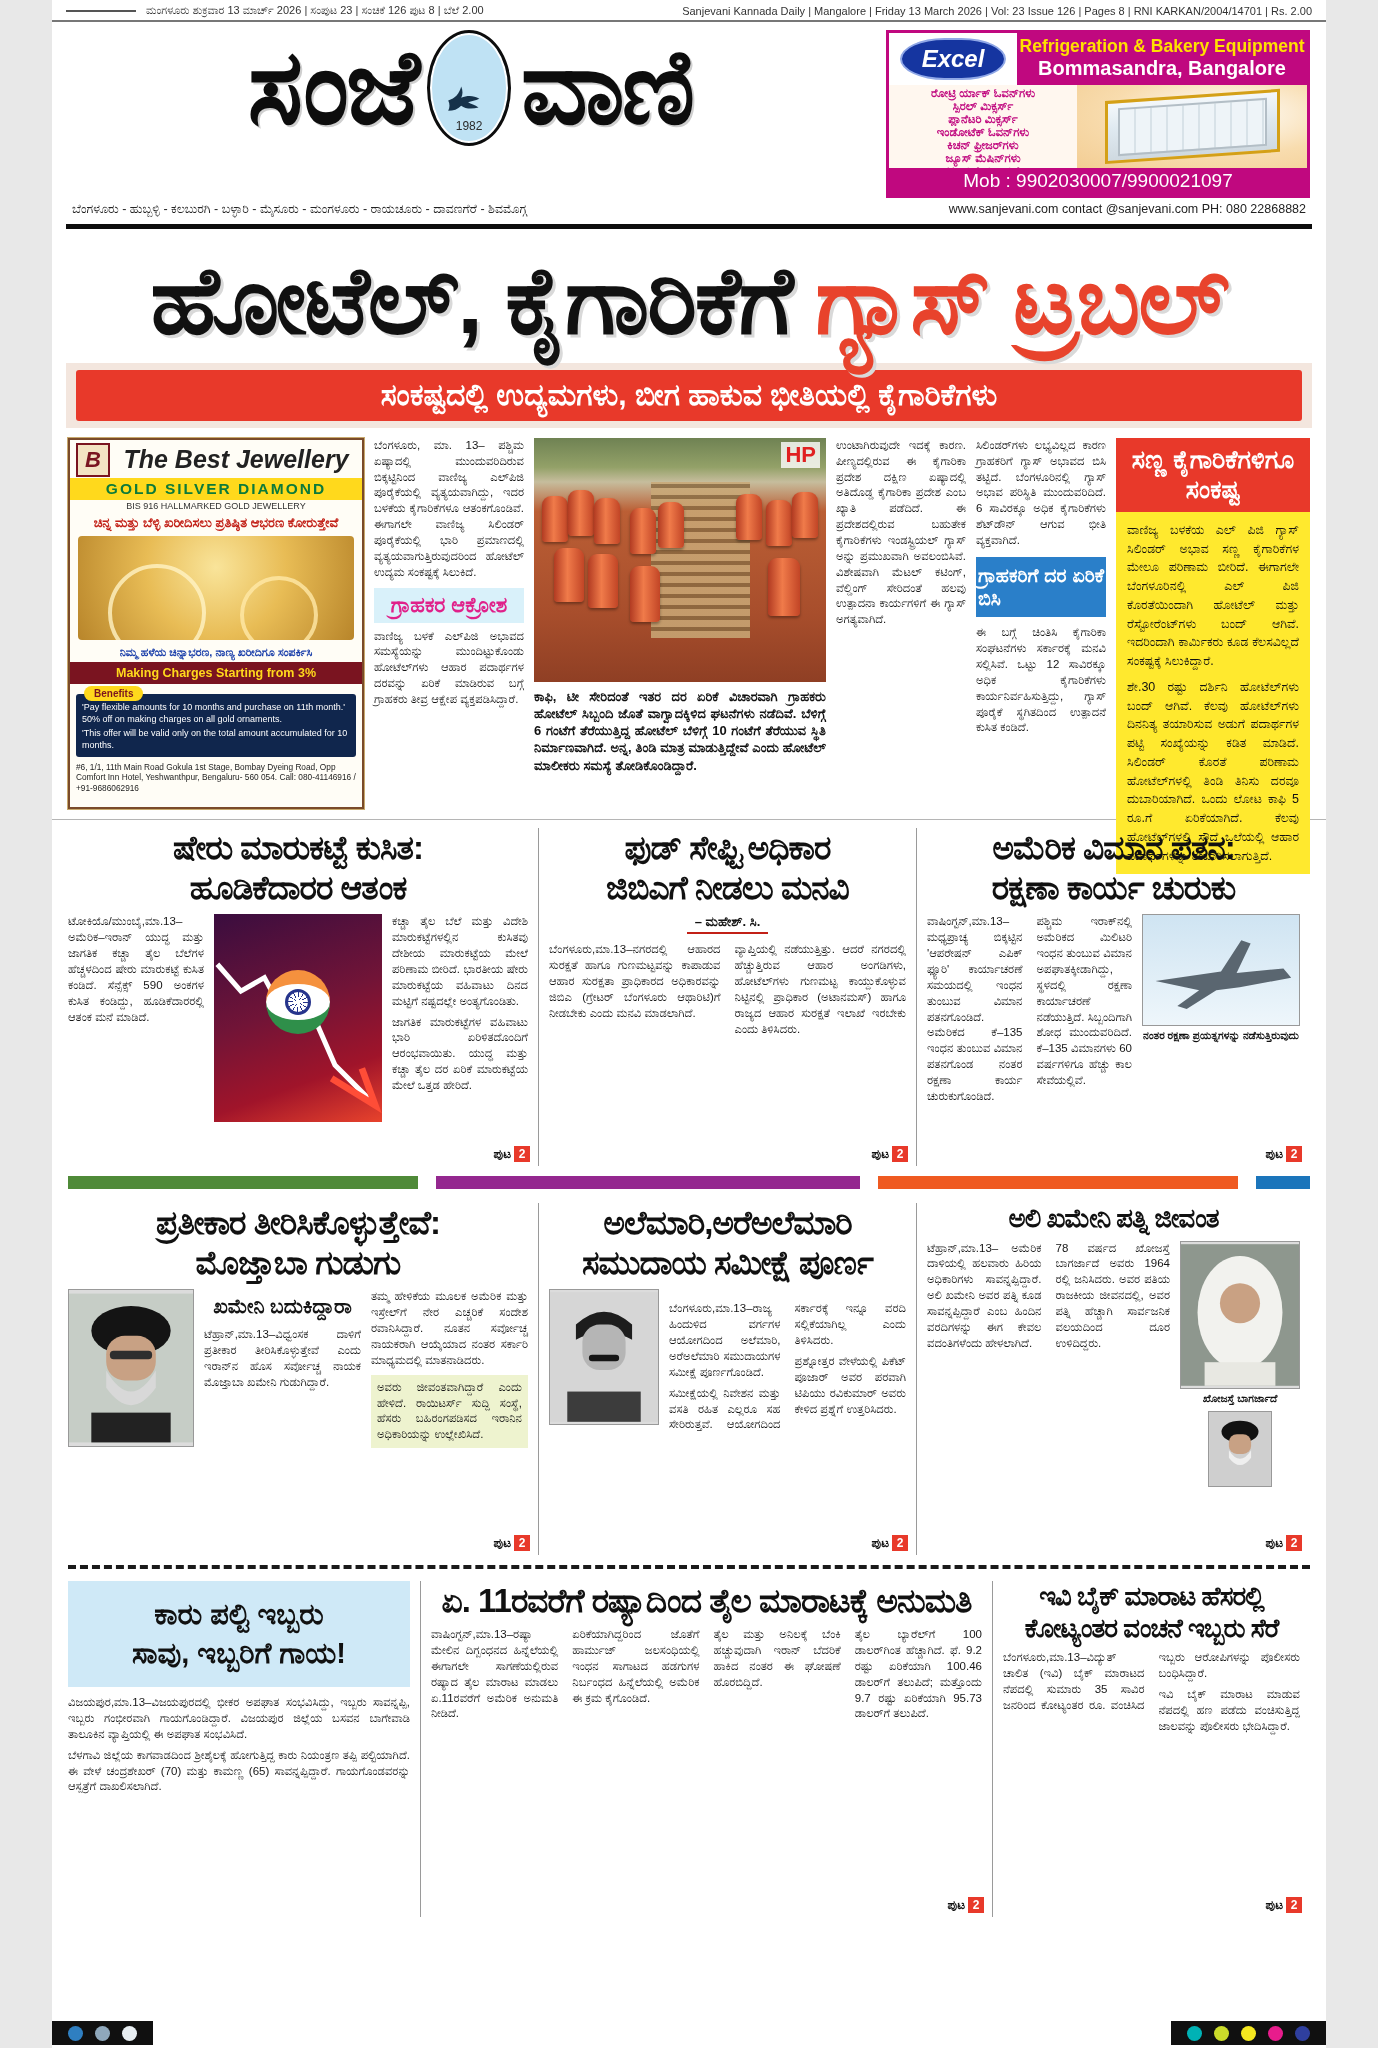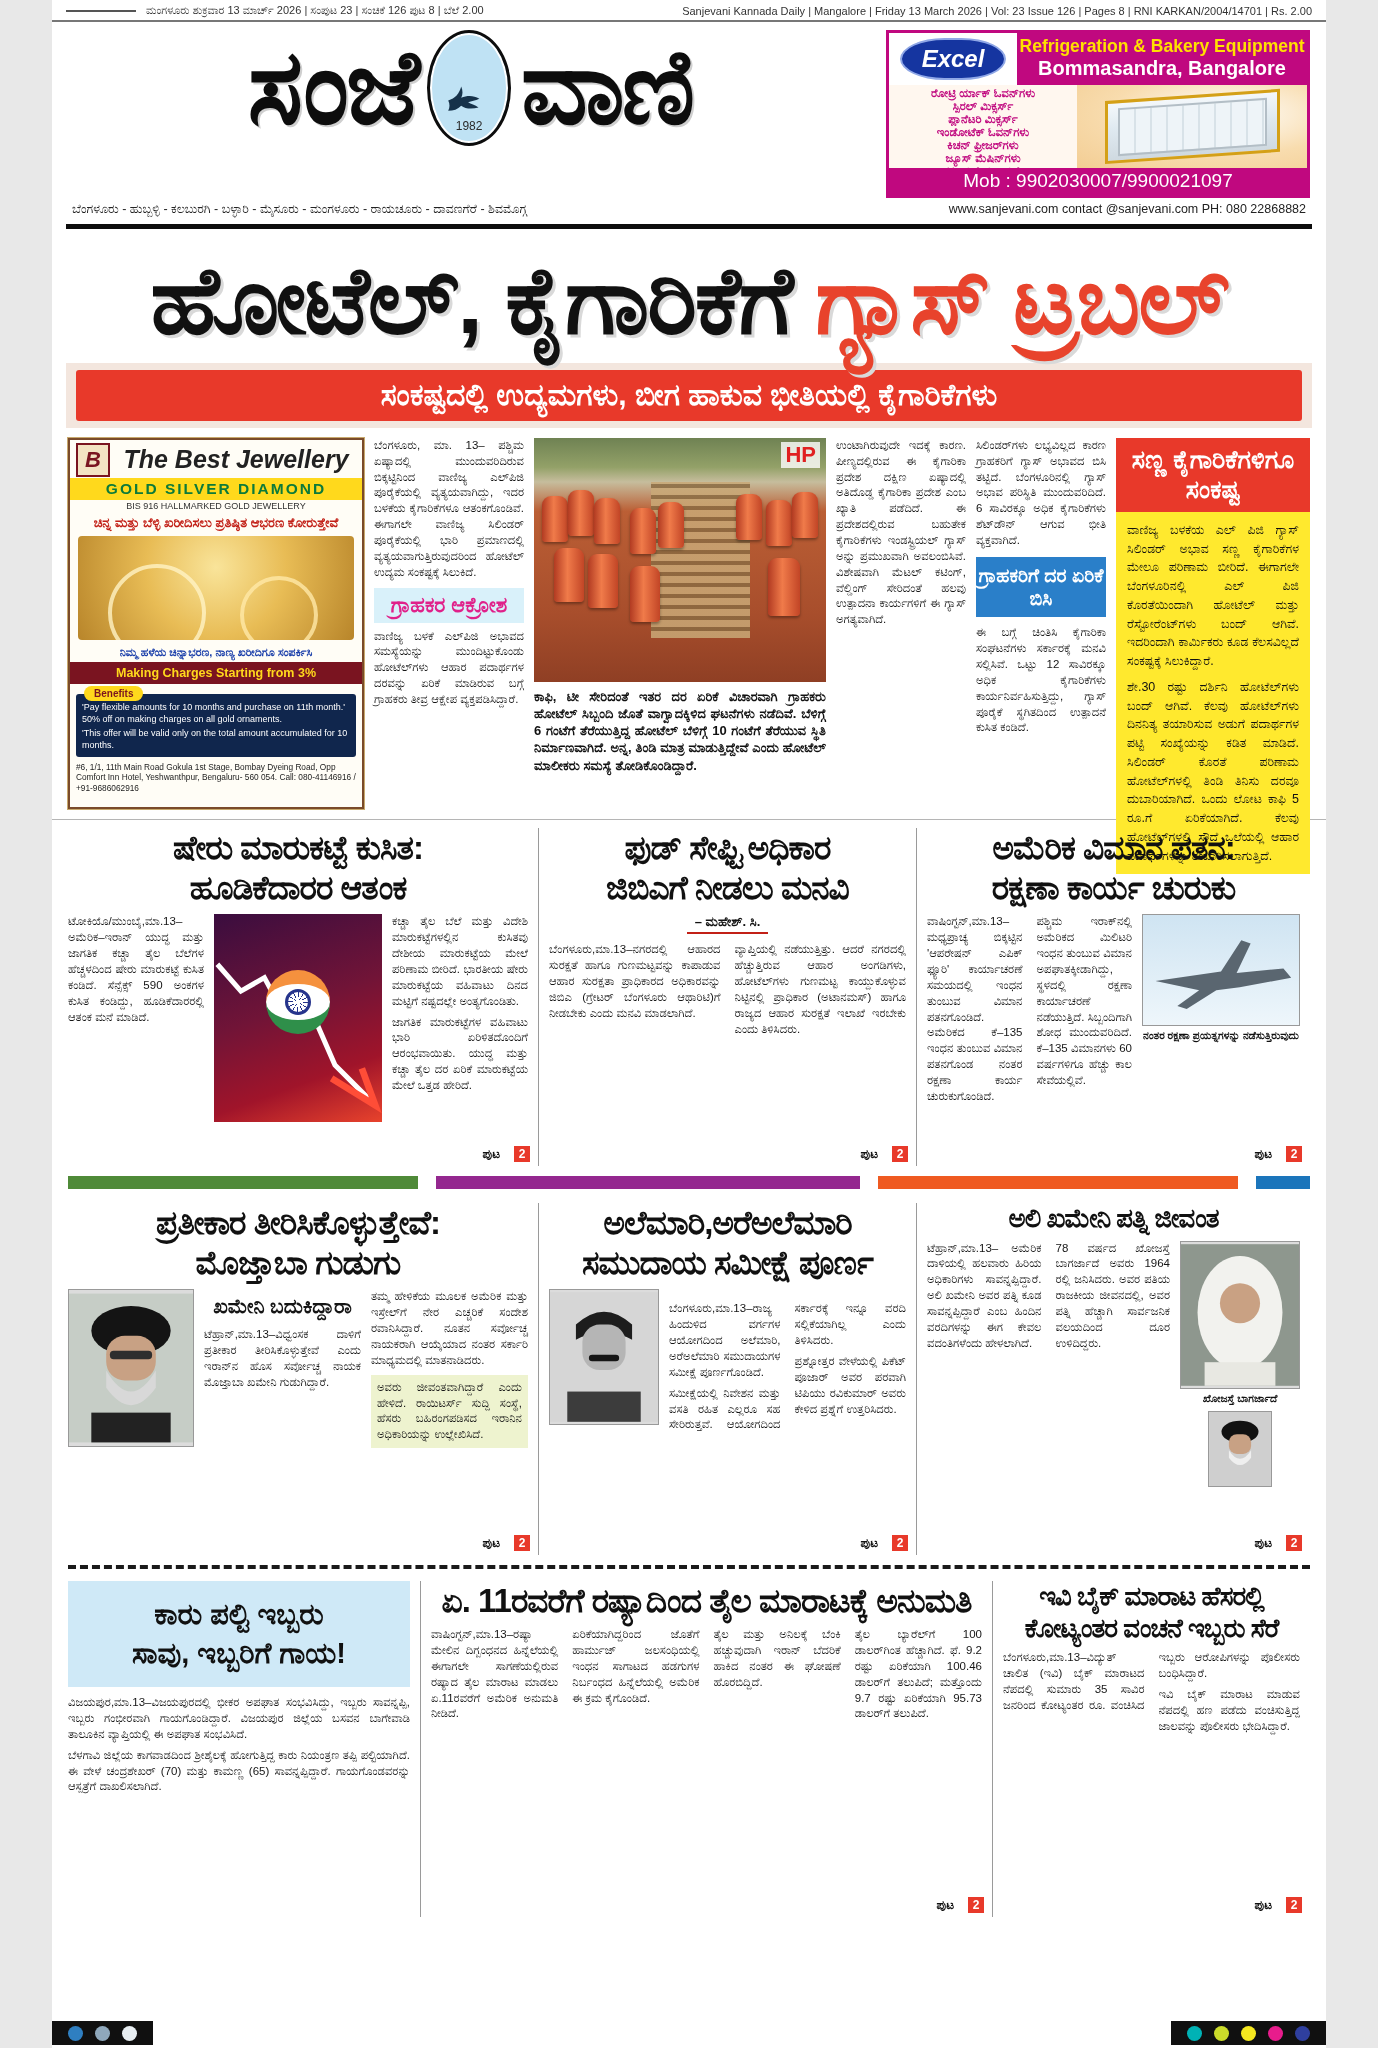--- a/index.html
+++ b/index.html
@@ -52,21 +52,21 @@
   .col-t1 { width:150px; display:flex; flex-direction:column; }
   .col-photo { width:292px; display:flex; flex-direction:column; }
   .col-t2, .col-t3 { width:130px; }
   .col-yellow { flex:1; display:flex; flex-direction:column; }
   .akrosha { background:#d9f1fa; color:#e0218a; font-weight:900; font-size:21px; text-align:center; padding:3px 0; margin:7px 0 6px; }
   .photo-lpg { height:244px; position:relative; overflow:hidden; background:linear-gradient(180deg,#6f8253 0%,#93a168 12%,#c6bd9d 18%,#bb5f35 30%,#a84e2c 72%,#8f3f24 100%); }
   .photo-lpg .slats { position:absolute; left:40%; top:18%; width:34%; height:64%; background:repeating-linear-gradient(0deg,#c9a977 0 7px,#8a6b42 7px 11px); opacity:.85; }
   .cyl { position:absolute; width:26px; height:46px; border-radius:9px 9px 4px 4px; background:linear-gradient(90deg,#b23b22,#f07b4a 45%,#c24526); box-shadow:0 2px 3px rgba(0,0,0,.35); }
   .hp-mark { position:absolute; right:6px; top:4px; color:#e02020; font-weight:900; font-size:22px; background:rgba(255,255,255,.8); padding:0 4px; }
   .photo-below { font-weight:bold; font-size:13px; line-height:1.32; margin-top:6px; text-align:justify; }
-  .price-box { background:#2a7fc9; color:#fff; text-align:center; font-weight:900; font-size:19px; line-height:1.22; padding:7px 2px; margin:8px 0; }
+  .price-box { background:#2a7fc9; color:#fff; font-weight:900; font-size:19px; line-height:1.22; padding:7px 2px; margin:8px 0; }
   .small-ind-head { background:#e8392a; color:#fff; font-weight:900; font-size:25px; text-align:center; padding:7px 0; }
   .small-ind-body { background:#ffe92e; padding:9px 11px; font-size:12.5px; line-height:1.5; text-align:justify; flex:1; }
   .small-ind-body p + p { margin-top:7px; }
 
   
   .jew { width:296px; border:2px solid #7a4b2a; outline:1px solid #c8a96d; display:flex; flex-direction:column; text-align:center; background:#fffdf6; }
   .jew-top { display:flex; align-items:center; gap:6px; padding:3px 6px 1px; }
   .jew-logo { width:34px; height:34px; border:2px solid #7a1420; color:#7a1420; font-weight:900; font-size:22px; font-style:italic; display:flex; align-items:center; justify-content:center; background:#f3e3c3; }
   .jew-name { flex:1; font-size:25px; font-weight:bold; font-style:italic; color:#222; }
   .jew-gold { background:#ffd91c; color:#0c7a3a; font-weight:900; font-size:15.5px; letter-spacing:2px; padding:2px 0; }
@@ -88,21 +88,21 @@
   .band2 { height:352px; }
   .band3 { height:366px; }
   .block { position:relative; overflow:hidden; padding:0 10px; }
   .block:first-child { padding-left:0; }
   .block + .block { border-left:1px solid #9a9a9a; }
   .art-head { font-weight:900; text-align:center; font-size:33px; line-height:1.22; letter-spacing:-1px; margin-bottom:6px; }
   .art-head.sm { font-size:26px; }
   .byline { text-align:center; font-weight:bold; font-size:13px; color:#111; width:fit-content; margin:0 auto 8px; border-bottom:2px solid #c22017; padding:0 8px 2px; }
   .cols2 { column-count:2; column-gap:14px; }
   .cols4 { column-count:4; column-gap:14px; }
-  .marker { position:absolute; right:8px; bottom:4px; display:flex; align-items:center; gap:14px; font-weight:900; font-size:12px; background:#fff; padding-left:4px; }
+  .marker { position:absolute; right:8px; bottom:4px; display:flex; align-items:center; gap:3px; font-weight:900; font-size:12px; background:#fff; padding-left:4px; }
   .marker .box { background:#e8392a; color:#fff; width:16px; height:16px; display:flex; align-items:center; justify-content:center; }
   .subhead-inline { font-weight:900; font-size:20px; text-align:center; margin:4px 0 6px; }
   .highlight-box { background:#eef3cf; padding:5px 6px; margin-top:6px; }
 
   .stock-graphic { width:168px; height:208px; position:relative; background:linear-gradient(160deg,#3a0d3f 0%,#711437 45%,#a0142a 75%,#e8432c 100%); overflow:hidden; flex:none; }
   .stock-graphic svg { position:absolute; inset:0; width:100%; height:100%; }
   .flag-circle { position:absolute; left:50%; top:42%; transform:translate(-50%,-50%); width:64px; height:64px; border-radius:50%; background:#fff; border-top:14px solid #f5913e; border-bottom:14px solid #2f8f4a; display:flex; align-items:center; justify-content:center; }
   .chakra { width:26px; height:26px; border:3px solid #26348c; border-radius:50%; background:repeating-conic-gradient(#26348c 0 6deg, transparent 6deg 30deg); }
 
   .photo-frame { background:#dcdcdc; border:1px solid #999; overflow:hidden; flex:none; position:relative; }

